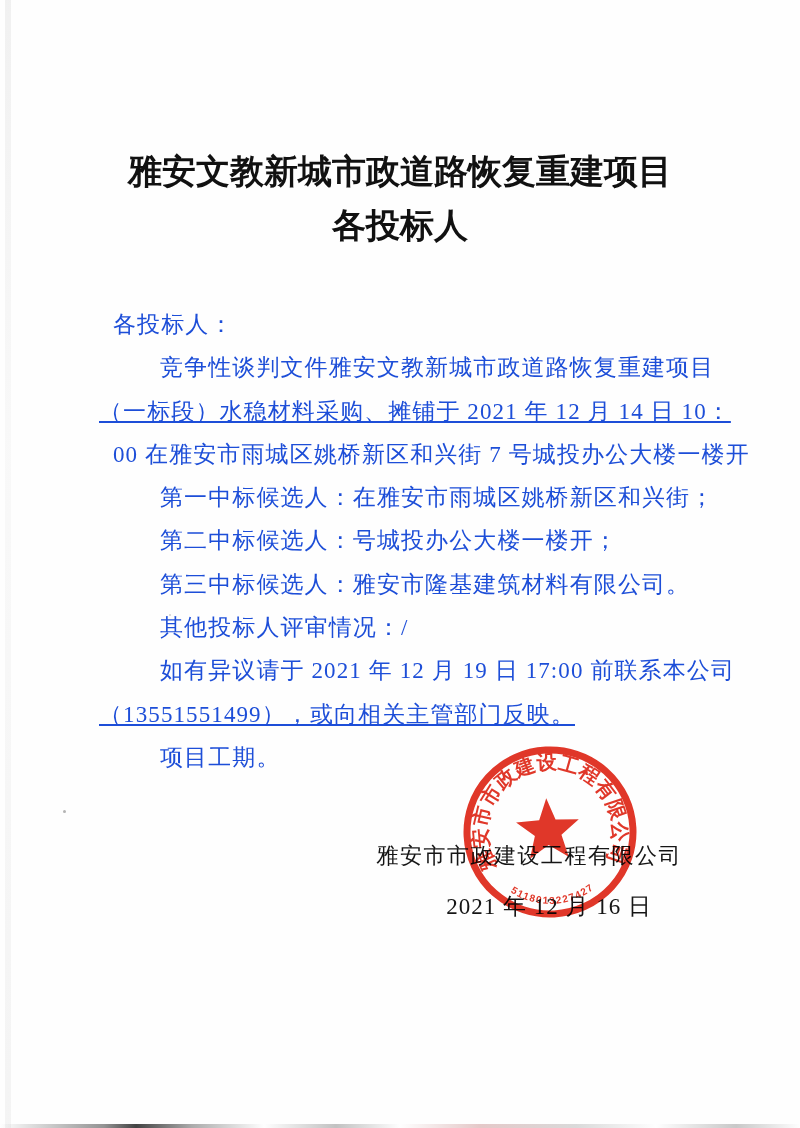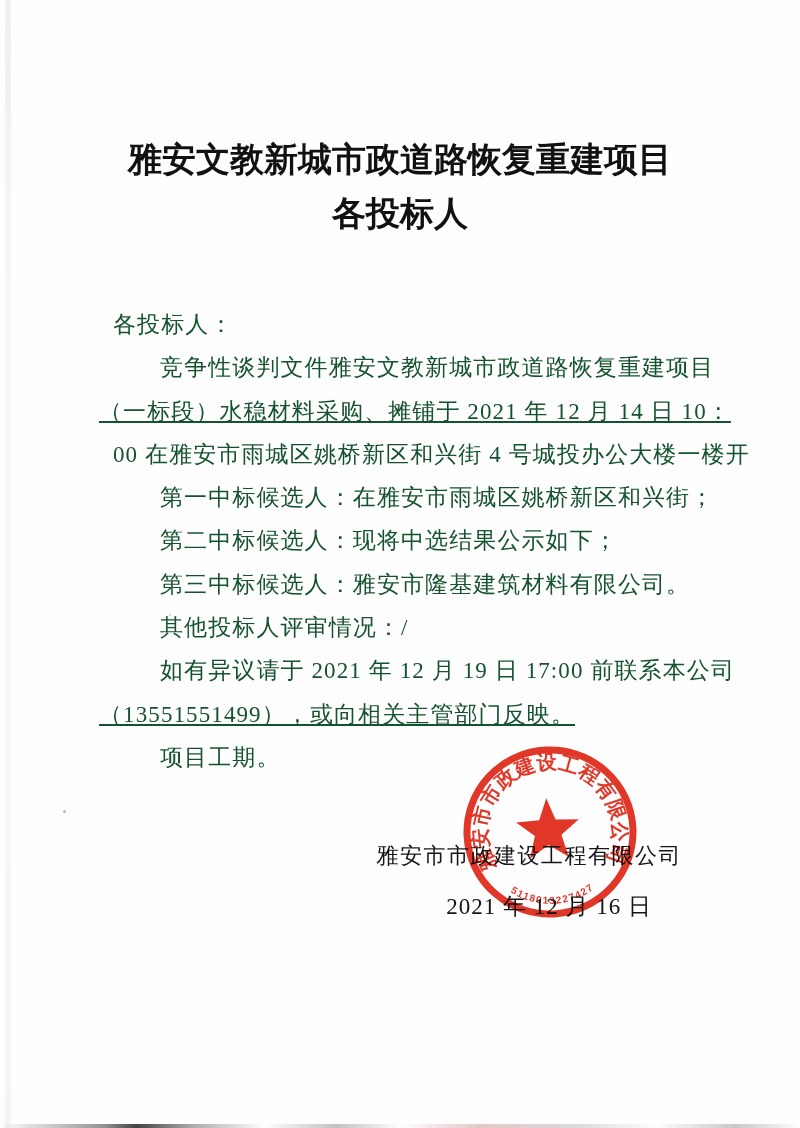--- a/index.html
+++ b/index.html
@@ -21,30 +21,30 @@
     position:absolute;left:0;bottom:0;width:100%;height:4px;
     background:linear-gradient(90deg,
       rgba(0,0,0,0) 0%,rgba(60,60,60,.55) 13%,rgba(20,20,20,.8) 17%,rgba(90,90,90,.5) 24%,
       rgba(0,0,0,0) 33%,rgba(120,120,120,.45) 42%,rgba(0,0,0,0) 50%,
       rgba(190,120,120,.4) 60%,rgba(150,150,150,.35) 72%,rgba(0,0,0,0) 82%,
       rgba(120,120,120,.4) 92%,rgba(0,0,0,0) 100%);
   }
   .speck{position:absolute;background:#777;border-radius:50%;opacity:.55;}
 
   .title{
-    position:absolute;left:0;top:132px;width:800px;
+    position:absolute;left:0;top:144px;width:800px;
     text-align:center;
     font-family:"Liberation Sans","DejaVu Sans",sans-serif;
     font-weight:700;font-size:34px;line-height:54px;
     color:#111;
   }
   .body-text{
     position:absolute;left:113px;top:303px;width:592px;
     font-size:23px;line-height:43.3px;letter-spacing:1.1px;
-    color:#14532d;
+    color:#1d4ed8;
   }
   .ln{white-space:nowrap;}
   .indent{text-indent:47px;}
   .hang{margin-left:-14px;text-decoration:underline;}
 
   .sig-company{
     position:absolute;top:841px;right:118px;
     font-size:22px;letter-spacing:1.5px;color:#151515;white-space:nowrap;
   }
   .sig-date{
@@ -72,23 +72,23 @@
 
   <div class="title">
     <div>雅安文教新城市政道路恢复重建项目</div>
     <div>各投标人</div>
   </div>
 
   <div class="body-text">
     <div class="ln">各投标人：</div>
     <div class="ln indent">竞争性谈判文件雅安文教新城市政道路恢复重建项目</div>
     <div class="ln hang">（一标段）水稳材料采购、摊铺于 2021 年 12 月 14 日 10：</div>
-    <div class="ln">00 在雅安市雨城区姚桥新区和兴街 4 号城投办公大楼一楼开</div>
+    <div class="ln">00 在雅安市雨城区姚桥新区和兴街 7 号城投办公大楼一楼开</div>
     <div class="ln indent">第一中标候选人：在雅安市雨城区姚桥新区和兴街；</div>
-    <div class="ln indent">第二中标候选人：现将中选结果公示如下；</div>
+    <div class="ln indent">第二中标候选人：号城投办公大楼一楼开；</div>
     <div class="ln indent">第三中标候选人：雅安市隆基建筑材料有限公司。</div>
     <div class="ln indent">其他投标人评审情况：/</div>
     <div class="ln indent">如有异议请于 2021 年 12 月 19 日 17:00 前联系本公司</div>
     <div class="ln hang">（13551551499），或向相关主管部门反映。</div>
     <div class="ln indent">项目工期。</div>
   </div>
 
   <div class="sig-company">雅安市市政建设工程有限公司</div>
   <div class="sig-date">2021 年 12 月 16 日</div>
 

